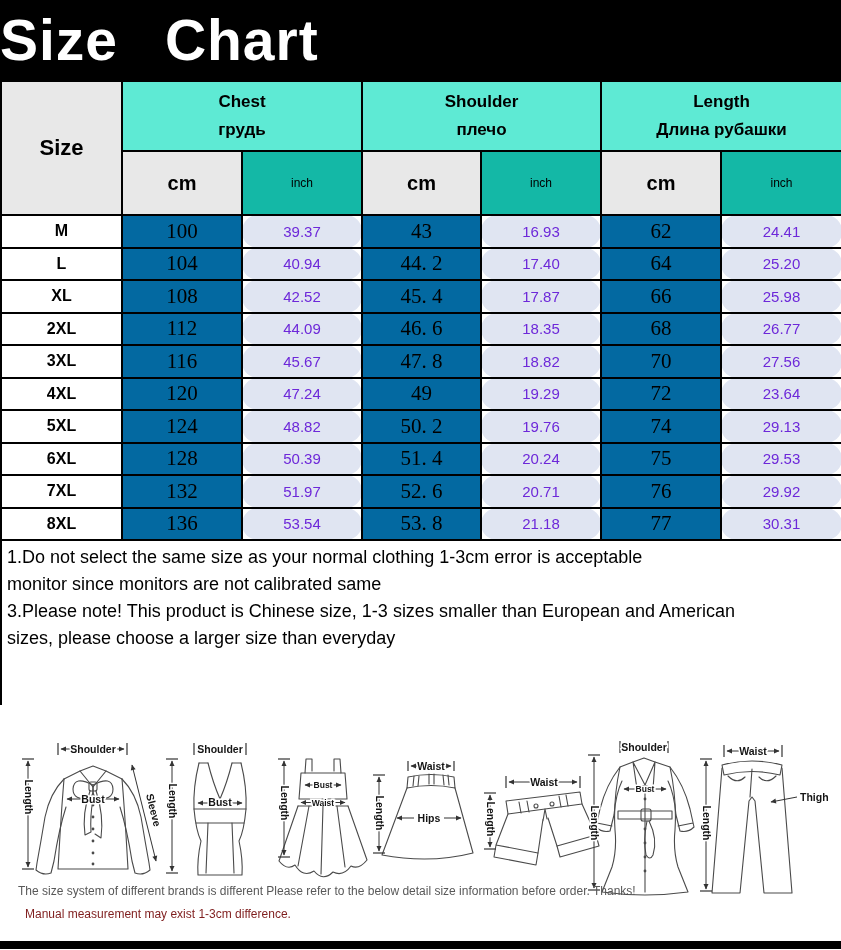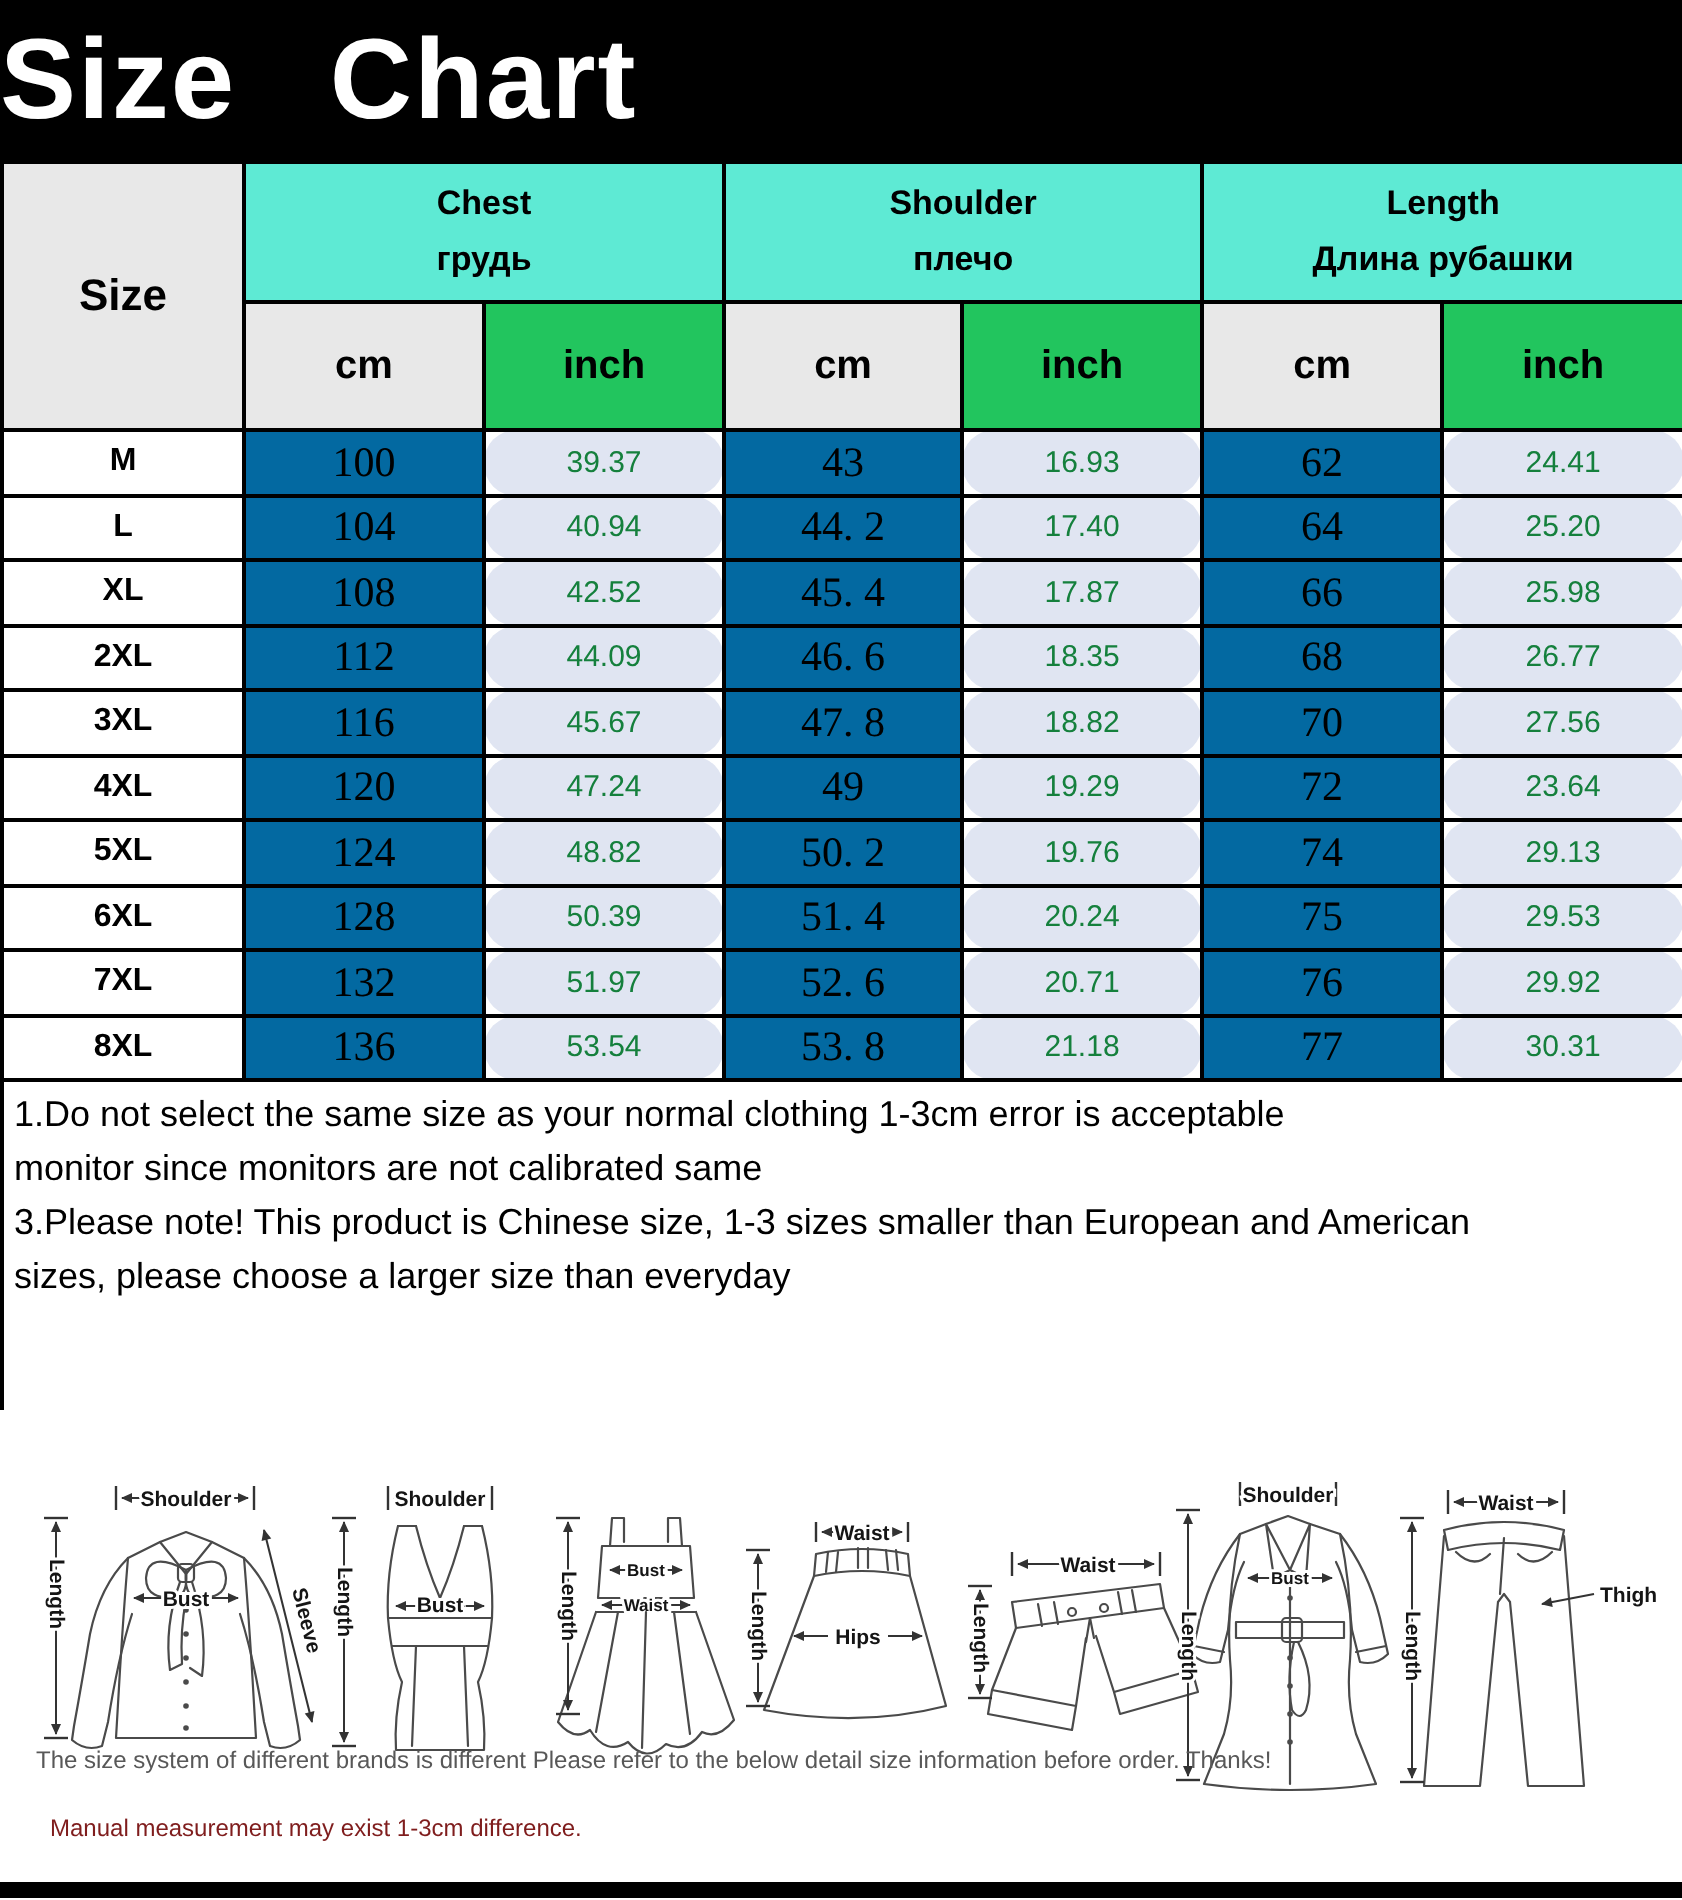--- a/index.html
+++ b/index.html
@@ -20,43 +20,43 @@
   table.size-chart{width:841px;border-collapse:collapse;table-layout:fixed;}
   table.size-chart th,table.size-chart td{
     border:2px solid #000;text-align:center;vertical-align:middle;padding:0;
   }
   tr.head-groups{height:70px;}
   tr.head-units{height:64px;}
   tbody tr{height:32.5px;}
   .size-head{background:#e8e8e8;font-size:22px;font-weight:bold;}
   .group-head{background:#5eead4;font-size:17px;font-weight:bold;line-height:28px;}
   .unit-cm{background:#e8e8e8;font-size:20px;font-weight:bold;}
-  .unit-inch{background:#22c55e;font-size:20px;font-weight:bold;}
+  .unit-inch{background:#14b8a6;font-size:12px;font-weight:normal;}
   td.col-size{font-weight:bold;font-size:16px;background:#fff;}
   td.col-cm{font-family:"Liberation Serif",serif;font-size:21px;background:#0369a1;}
-  td.col-inch{background:#e0e5f2;color:#15803d;font-size:15px;border-radius:16px;}
+  td.col-inch{background:#e0e5f2;color:#6d28d9;font-size:15px;border-radius:16px;}
   
   .notes{
     height:164px;border-left:2px solid #000;box-sizing:border-box;
     padding:3px 0 0 5px;font-size:18px;line-height:27px;
   }
   .notes .note-heading{padding-left:9px;}
   
   .diagram-section{position:relative;width:841px;height:236px;}
   .diagram-section svg{position:absolute;left:0;top:0;}
   .g{stroke:#4a4a4a;fill:none;stroke-width:1.1;stroke-linejoin:round;stroke-linecap:round;}
   .tick{stroke:#333;stroke-width:1.2;}
   .arr{stroke:#333;stroke-width:1;fill:none;
        marker-start:url(#ah);marker-end:url(#ah);}
   .arr1{stroke:#333;stroke-width:1;fill:none;marker-end:url(#ah);}
   .lab{font:bold 10.5px "Liberation Sans",sans-serif;fill:#151515;
        paint-order:stroke fill;stroke:#fff;stroke-width:3px;text-anchor:middle;}
   .lab-sm{font-size:8.5px;}
   .lab-l{text-anchor:start;}
-  .foot-line1{position:absolute;left:18px;top:168px;font-size:12px;color:#585858;}
+  .foot-line1{position:absolute;left:18px;top:179px;font-size:12px;color:#585858;}
   .foot-line2{position:absolute;left:25px;top:202px;font-size:12px;color:#7f1d1d;}
   .bottom-bar{height:8px;background:#000;}
 </style>
 </head>
 <body>
 
 <div class="title-bar">
   <h1>Size  Chart</h1>
 </div>
 

